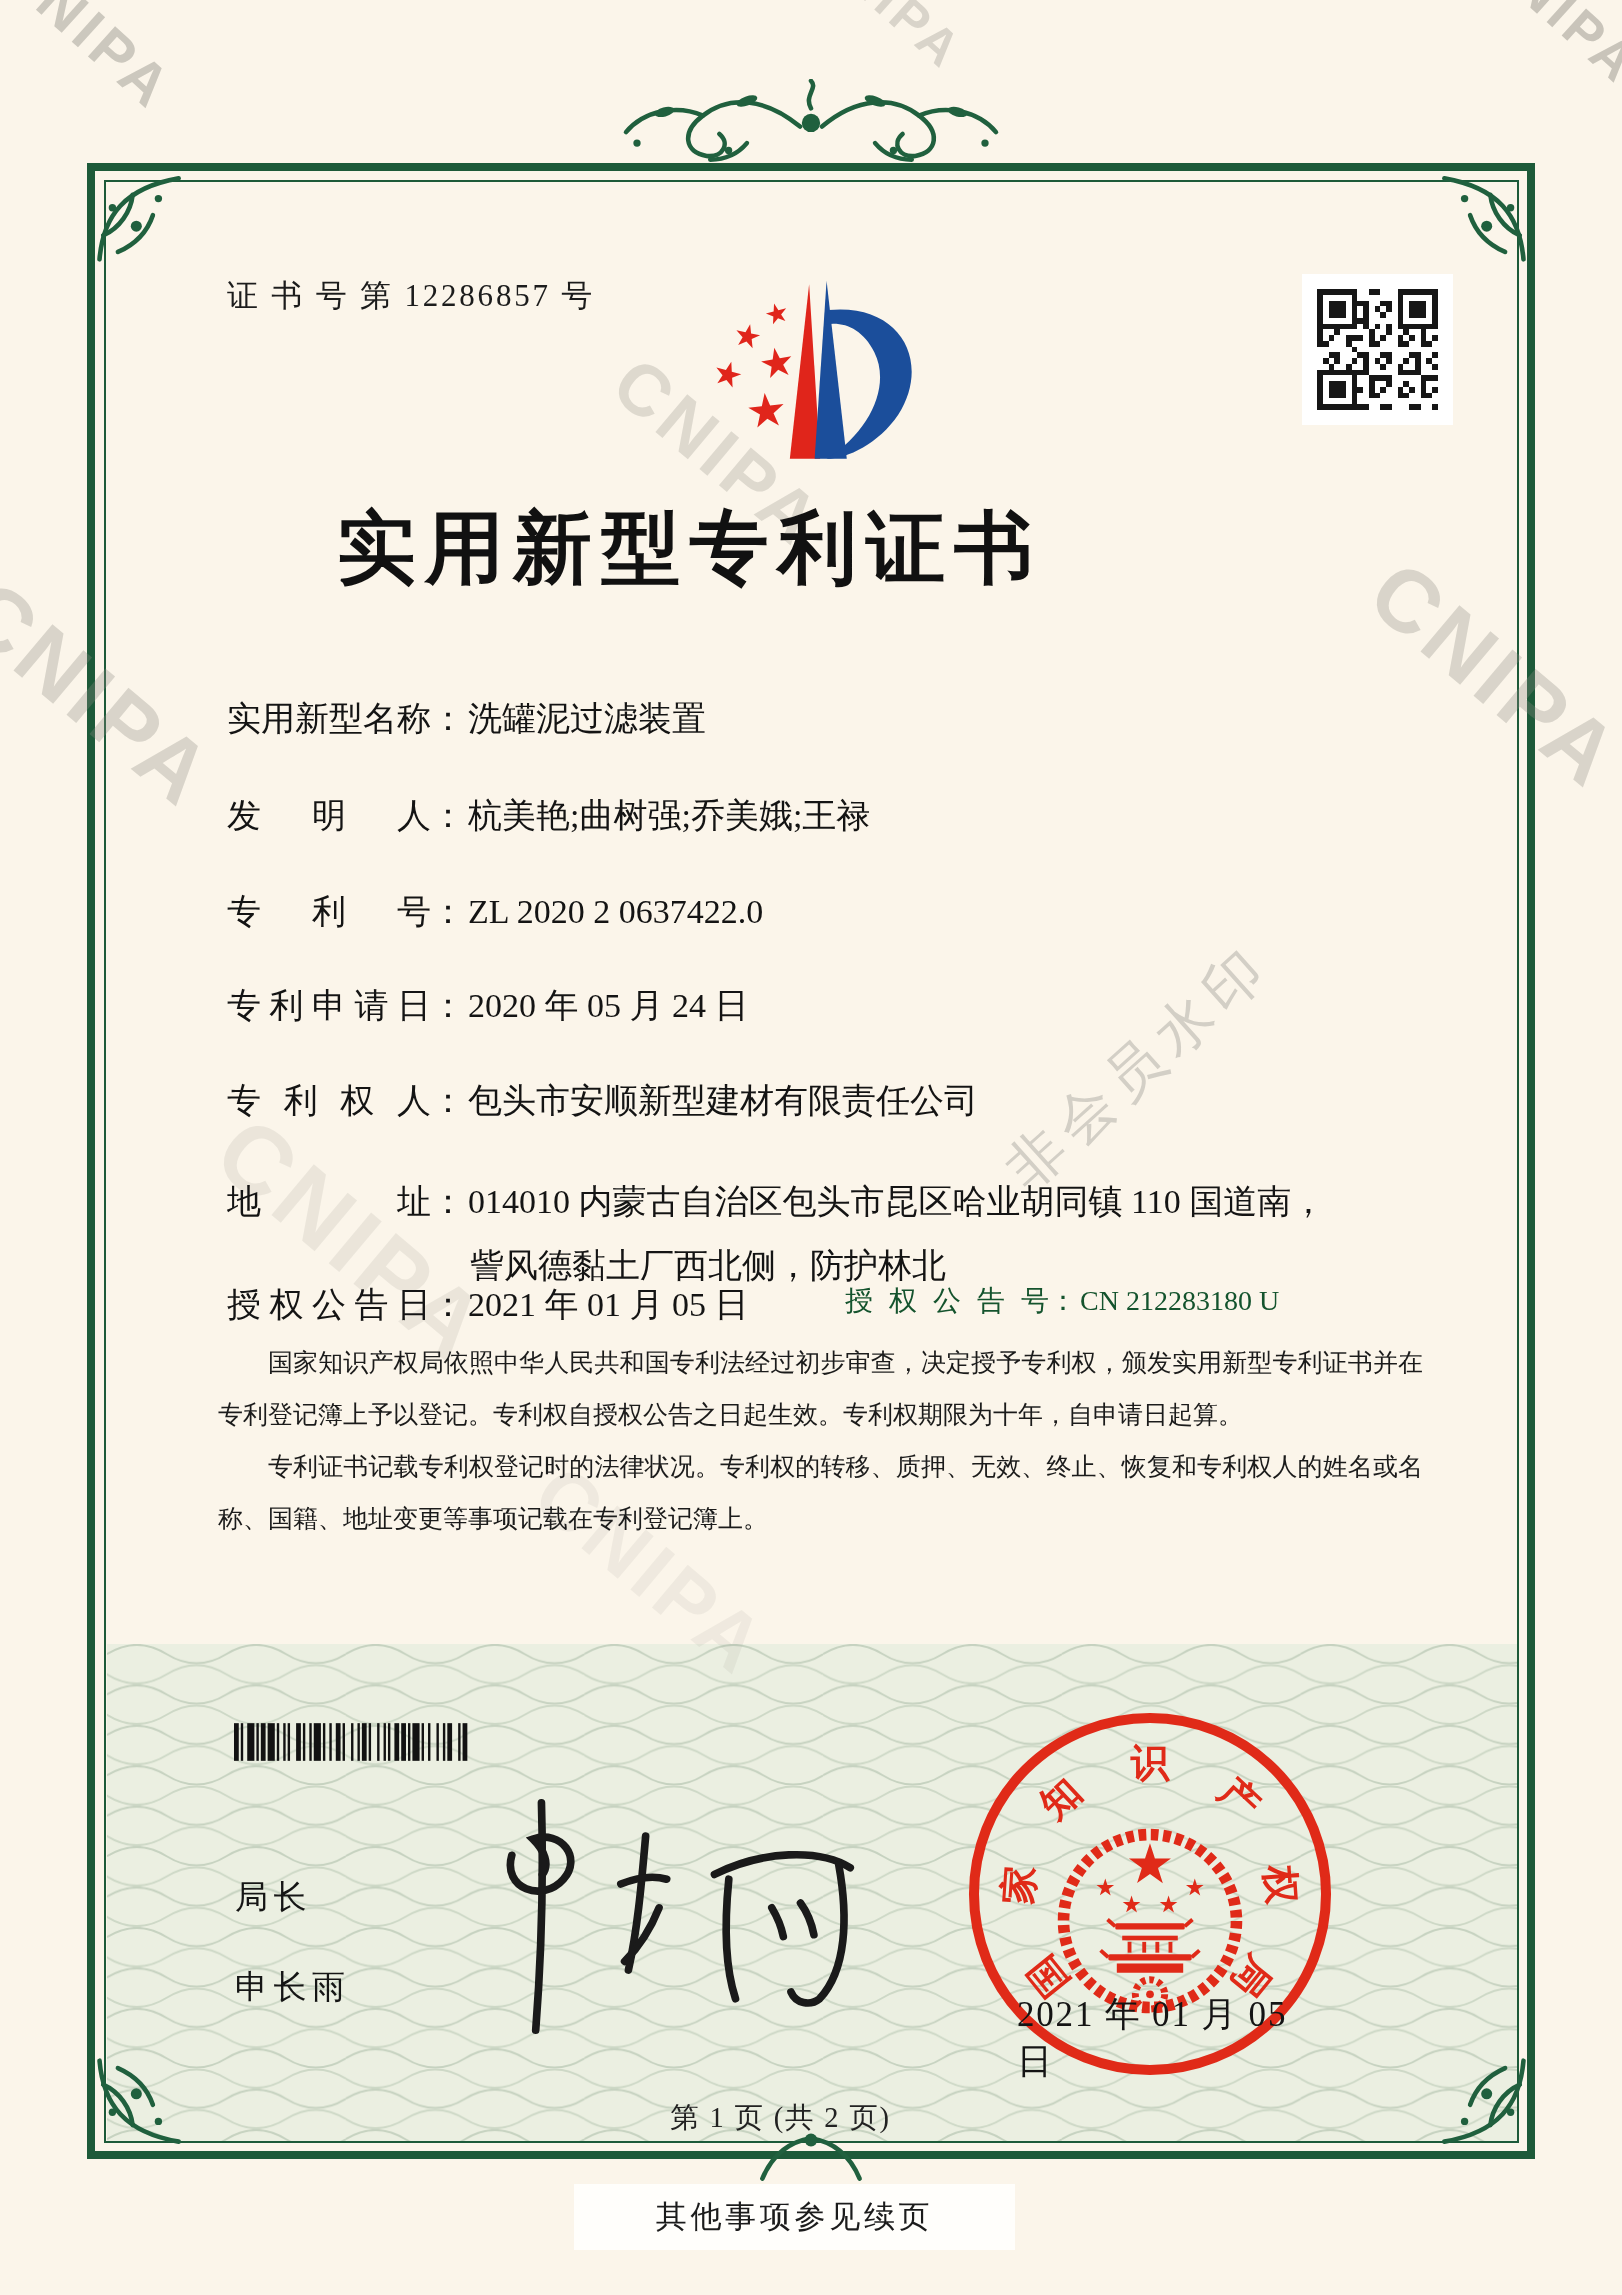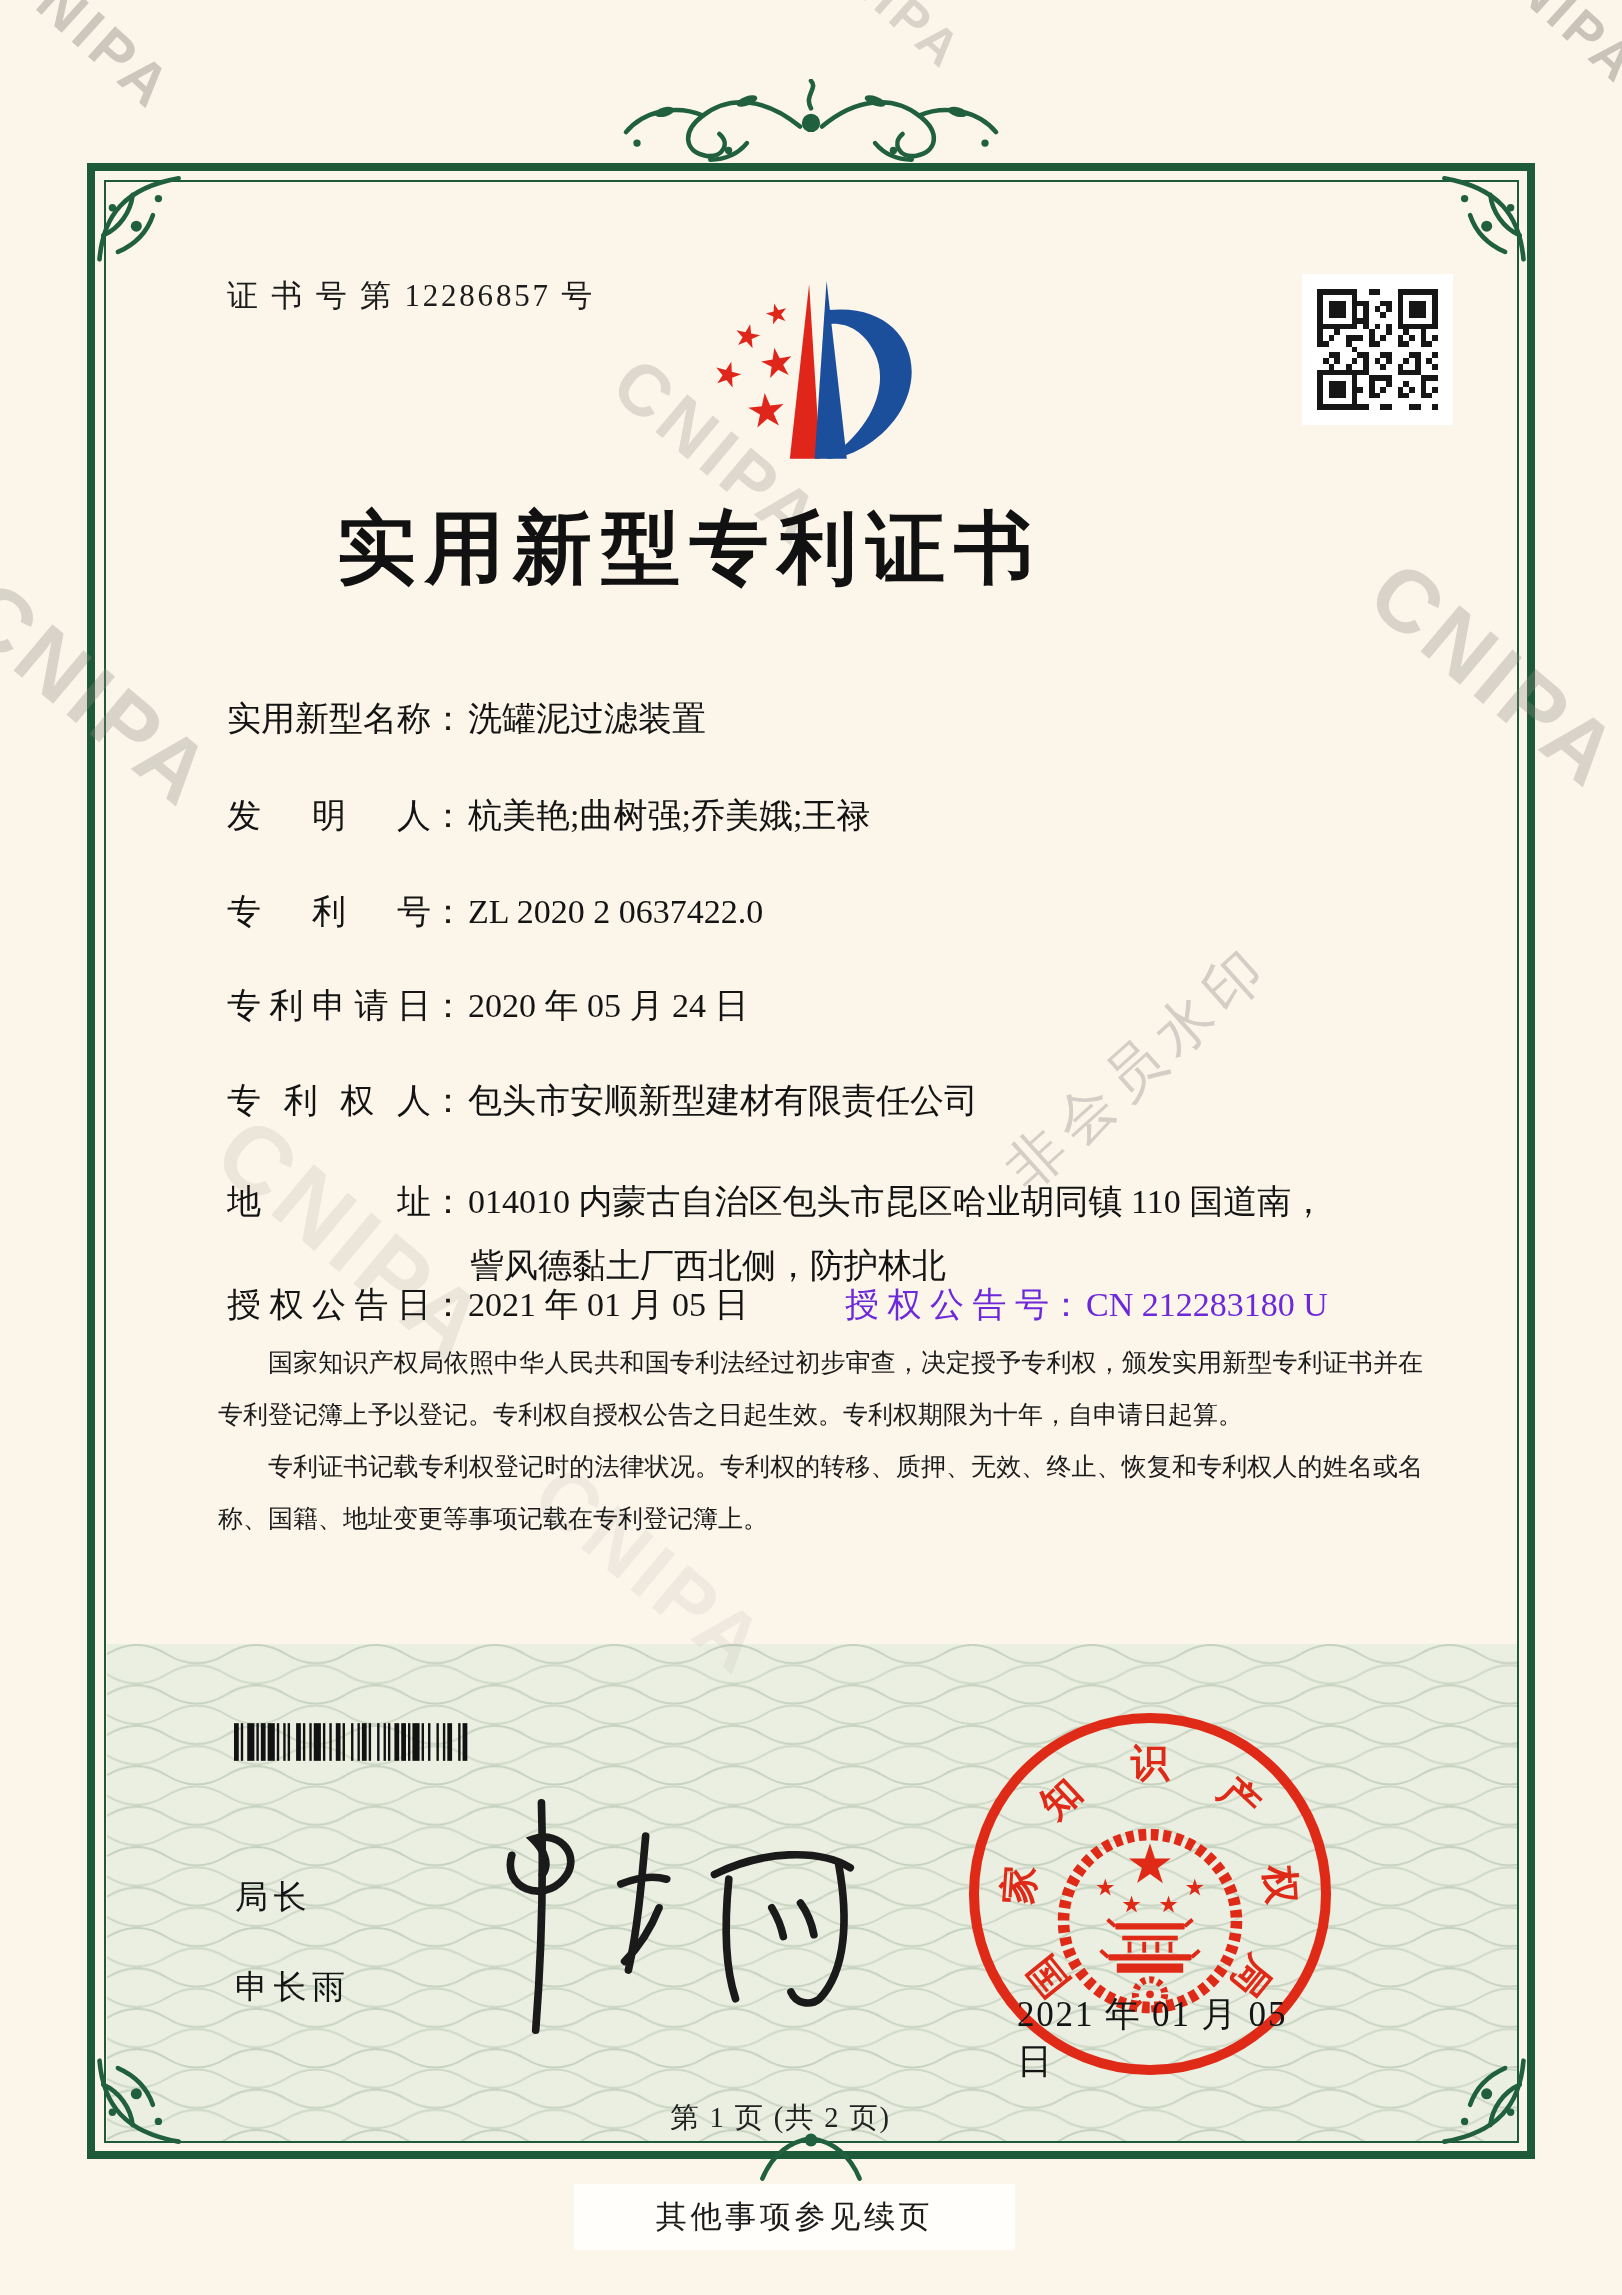--- a/index.html
+++ b/index.html
@@ -45,21 +45,21 @@
               font-weight:700;color:#111;letter-spacing:9.2px;z-index:6;}
 
   
   .row{position:absolute;left:227px;font-size:34px;color:#141414;z-index:6;white-space:nowrap;}
   .flabel{display:inline-block;width:204px;text-align:justify;text-align-last:justify;}
   .fcolon{display:inline-block;}
   .fvalue{display:inline-block;margin-left:3px;}
   .r1{top:696px;}.r2{top:793px;}.r3{top:889px;}.r4{top:983px;}.r5{top:1078px;}
   .r6{top:1179px;}.r7{top:1282px;}
   .addr2{display:block;margin-left:243px;margin-top:18.4px;}
-  .grant2{position:absolute;left:845px;top:1282px;font-size:34px;color:#6d28d9;z-index:6;white-space:nowrap;}
+  .grant2{position:absolute;left:845px;top:1282px;font-size:28px;color:#14532d;z-index:6;white-space:nowrap;}
 
   
   .body-text{position:absolute;left:218px;top:1337px;width:1205px;font-size:25px;line-height:52px;
              color:#1b1b1b;z-index:6;text-align:justify;}
   .body-text p{margin:0;text-indent:2em;}
 
   
   .barcode{position:absolute;left:234px;top:1723px;z-index:6;}
   .sig-title{position:absolute;left:235px;top:1875px;font-size:33px;letter-spacing:5.5px;color:#151515;
              font-family:Liberation Sans, sans-serif;font-weight:500;z-index:6;}

